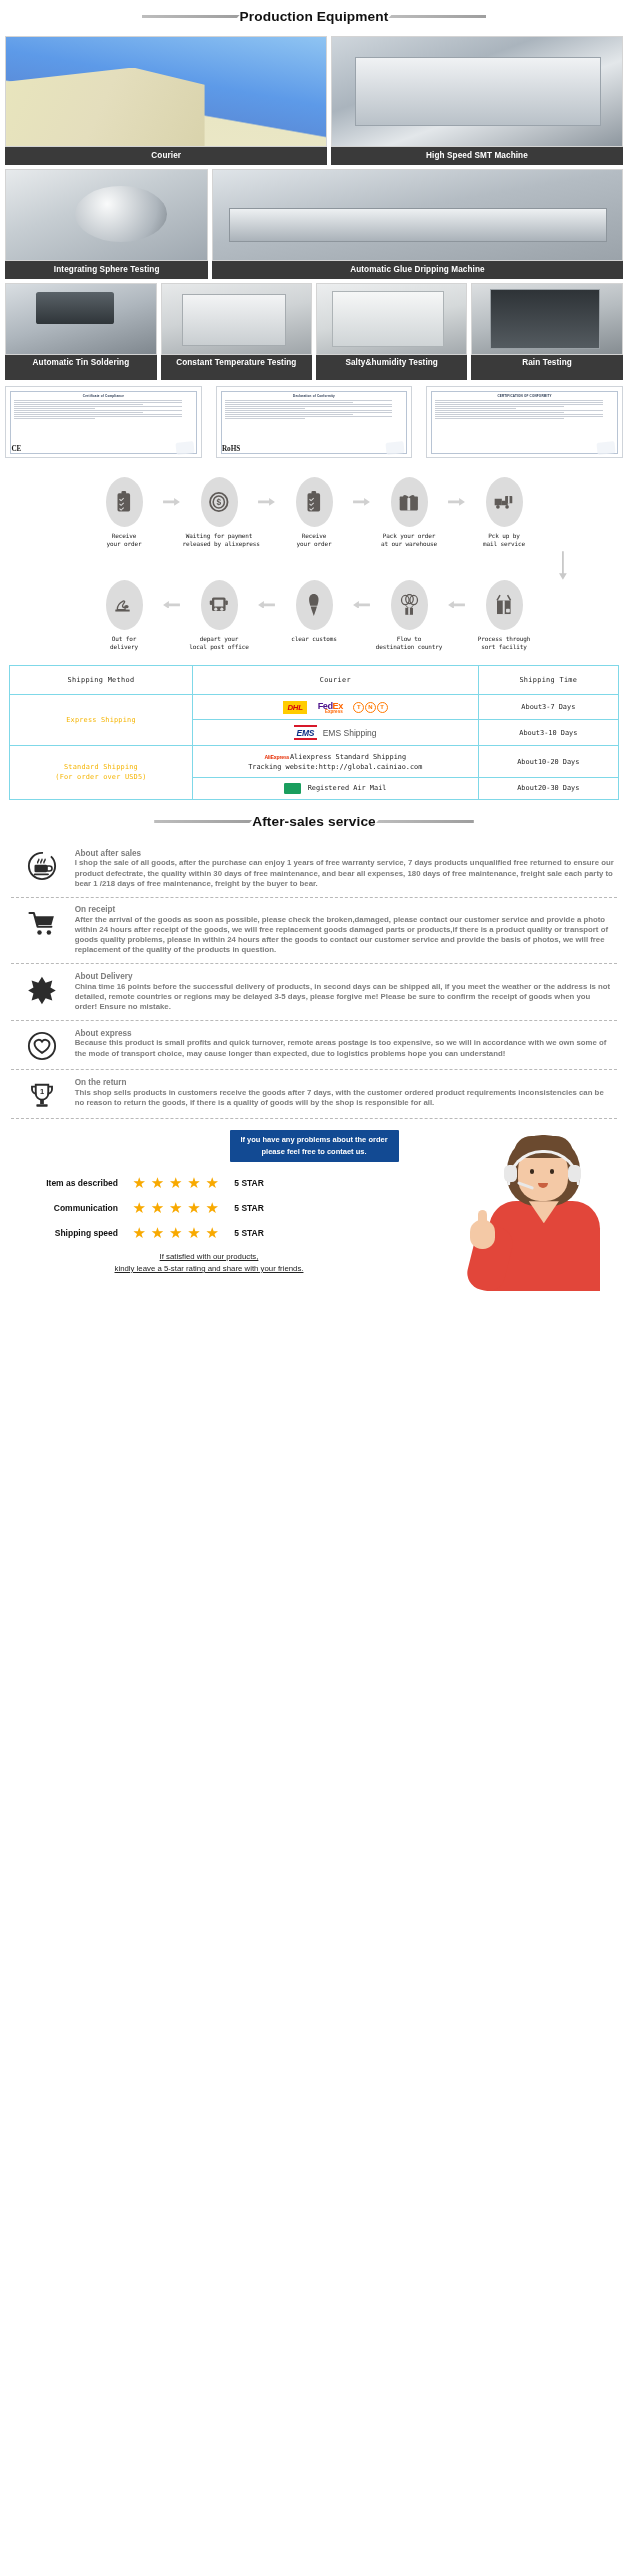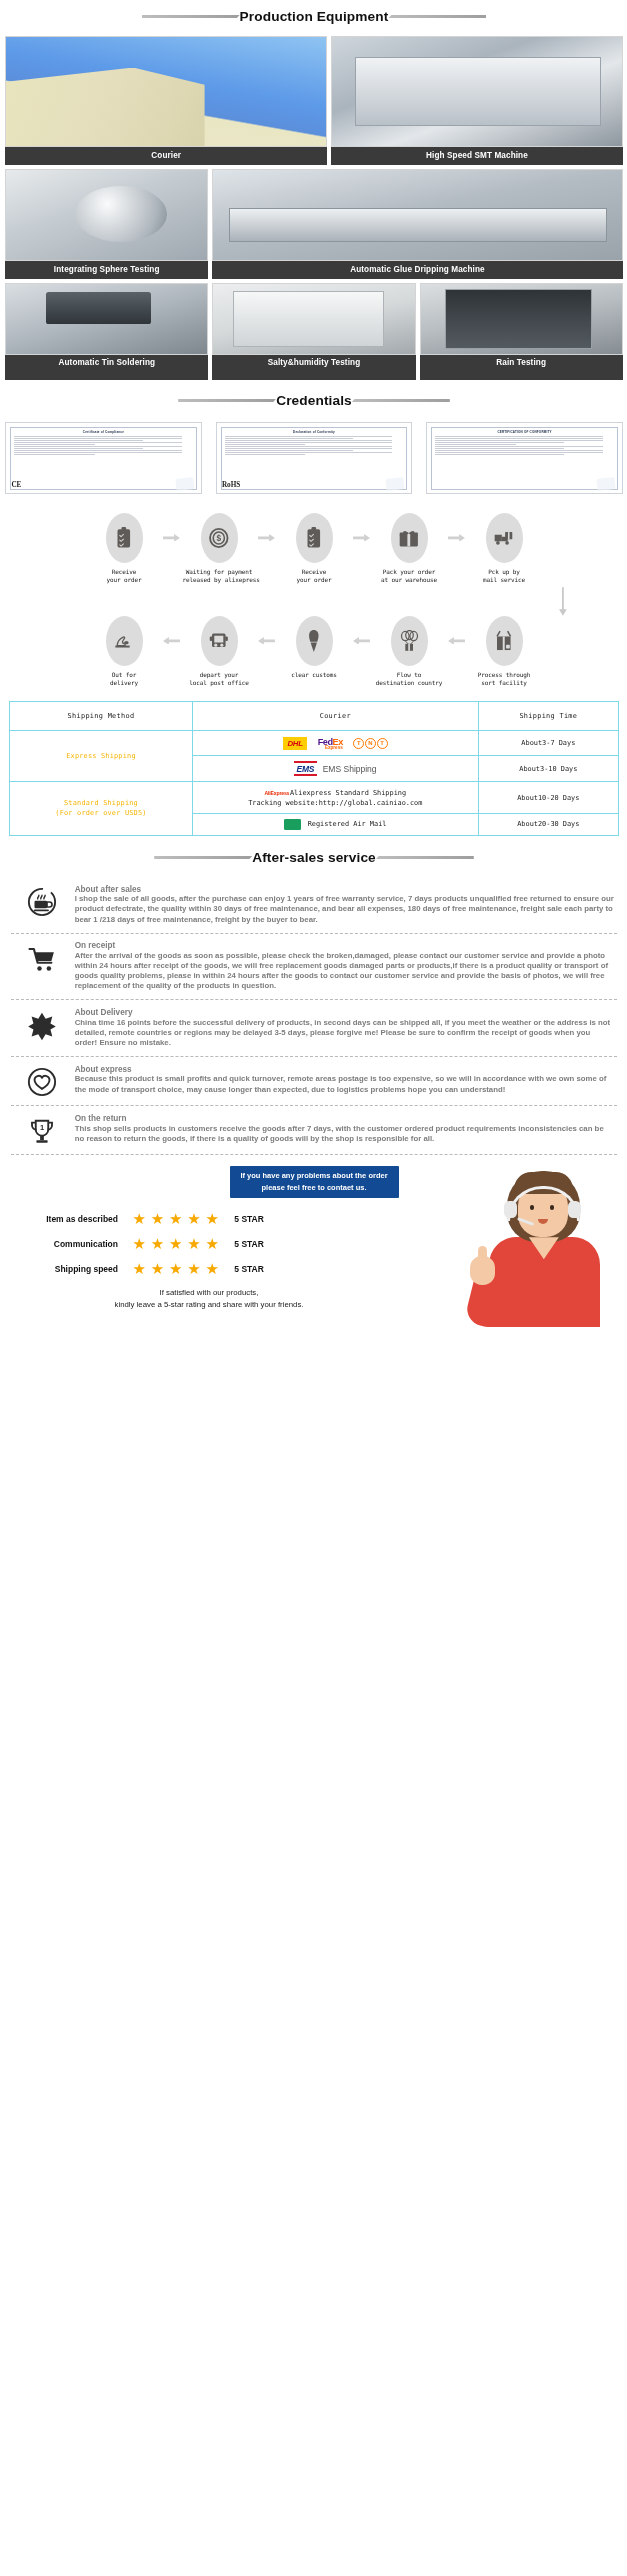--- a/index.html
+++ b/index.html
@@ -239,21 +239,21 @@
     width: 169px; margin: 0 auto; background: #124a93; color: #fff;
     border-radius: 1px; text-align: center; padding: 4.6px 6.5px;
     font-size: 7.5px; font-weight: bold; line-height: 1.5;
   }
   .ratings { margin: 14.4px 0 0 13px; width: 366px; }
   .rate-row { display: flex; align-items: center; gap: 0; margin-bottom: 10.5px; }
   .rate-label { width: 105px; text-align: right; font-size: 8.5px; font-weight: bold; color: #111; }
   .stars { display: flex; gap: 3.9px; margin: 0 14.4px; }
   .star { width: 14.4px; height: 14.4px; color: #f8a900; font-size: 15px; line-height: 14.4px; }
   .rate-value { font-size: 8.5px; font-weight: bold; color: #111; }
-  .closing { text-align: center; width: 405px; margin: 2.6px 0 0 6.5px; font-size: 7.8px; color: #222; line-height: 1.6; }
+  .closing { text-align: center; width: 405px; margin: 2.6px 0 0 6.5px; font-size: 7.8px; color: #222; line-height: 1.6; text-decoration: underline; }
   .lady {
     position: absolute; right: 5.2px; bottom: 0; width: 157px; height: 163px;
   }
   .lady .hair { position:absolute; left:41px; top:6.5px; width:73px; height:71px; background:#6b4a2f; border-radius:35px 35px 29px 29px; }
   .lady .face { position:absolute; left:52px; top:17px; width:50px; height:56px; background:#f4c9a6; border-radius:25px 25px 22px 22px; }
   .lady .hairfringe { position:absolute; left:48px; top:7.8px; width:59px; height:22px; background:#6b4a2f; border-radius:30px 30px 7.8px 7.8px; }
   .lady .eye { position:absolute; width:4.6px; height:4.6px; background:#3a2a1d; border-radius:50%; top:41px; }
   .lady .eye.l { left:64px; } .lady .eye.r { left:84px; }
   .lady .mouth { position:absolute; left:72px; top:55px; width:10.5px; height:4.6px; background:#c9603f; border-radius:0 0 6.5px 6.5px; }
   .lady .headset { position:absolute; left:41px; top:22px; width:73px; height:35px; border:3.9px solid #f0f0f0; border-bottom:none; border-radius:37px 37px 0 0; }
@@ -311,39 +311,40 @@
 
     <div class="row">
       <div class="cell" style="flex:1">
         <div class="photo" style="height:72px">
             <div class="ph ph-tin"></div>
           </div>
         <div class="cap two" style="min-height:25px">Automatic Tin Soldering</div>
       </div>
       <div class="cell" style="flex:1">
         <div class="photo" style="height:72px">
+            <div class="ph ph-const"></div>
+          </div>
+        <div class="cap two" style="min-height:25px">Constant Temperature Testing</div>
+      </div>
+      <div class="cell" style="flex:1">
+        <div class="photo" style="height:72px">
             <div class="ph ph-salty"></div>
           </div>
         <div class="cap two" style="min-height:25px">Salty&amp;humidity Testing</div>
       </div>
       <div class="cell" style="flex:1">
         <div class="photo" style="height:72px">
             <div class="ph ph-rain"></div>
           </div>
         <div class="cap two" style="min-height:25px">Rain Testing</div>
       </div>
     </div>
 
   </div>
 
-  <div class="sect-head">
-    <span class="rule left"></span>
-    <h2>Credentials</h2>
-    <span class="rule right"></span>
-  </div>
 
   <div class="creds">
     <div class="cert">
       <div class="cert-inner">
         <div class="cert-title">Certificate of Compliance</div>
         <div class="lines">
           <i class="l"></i>
             <i class="l"></i>
             <i class="m"></i>
             <i class="l"></i>

